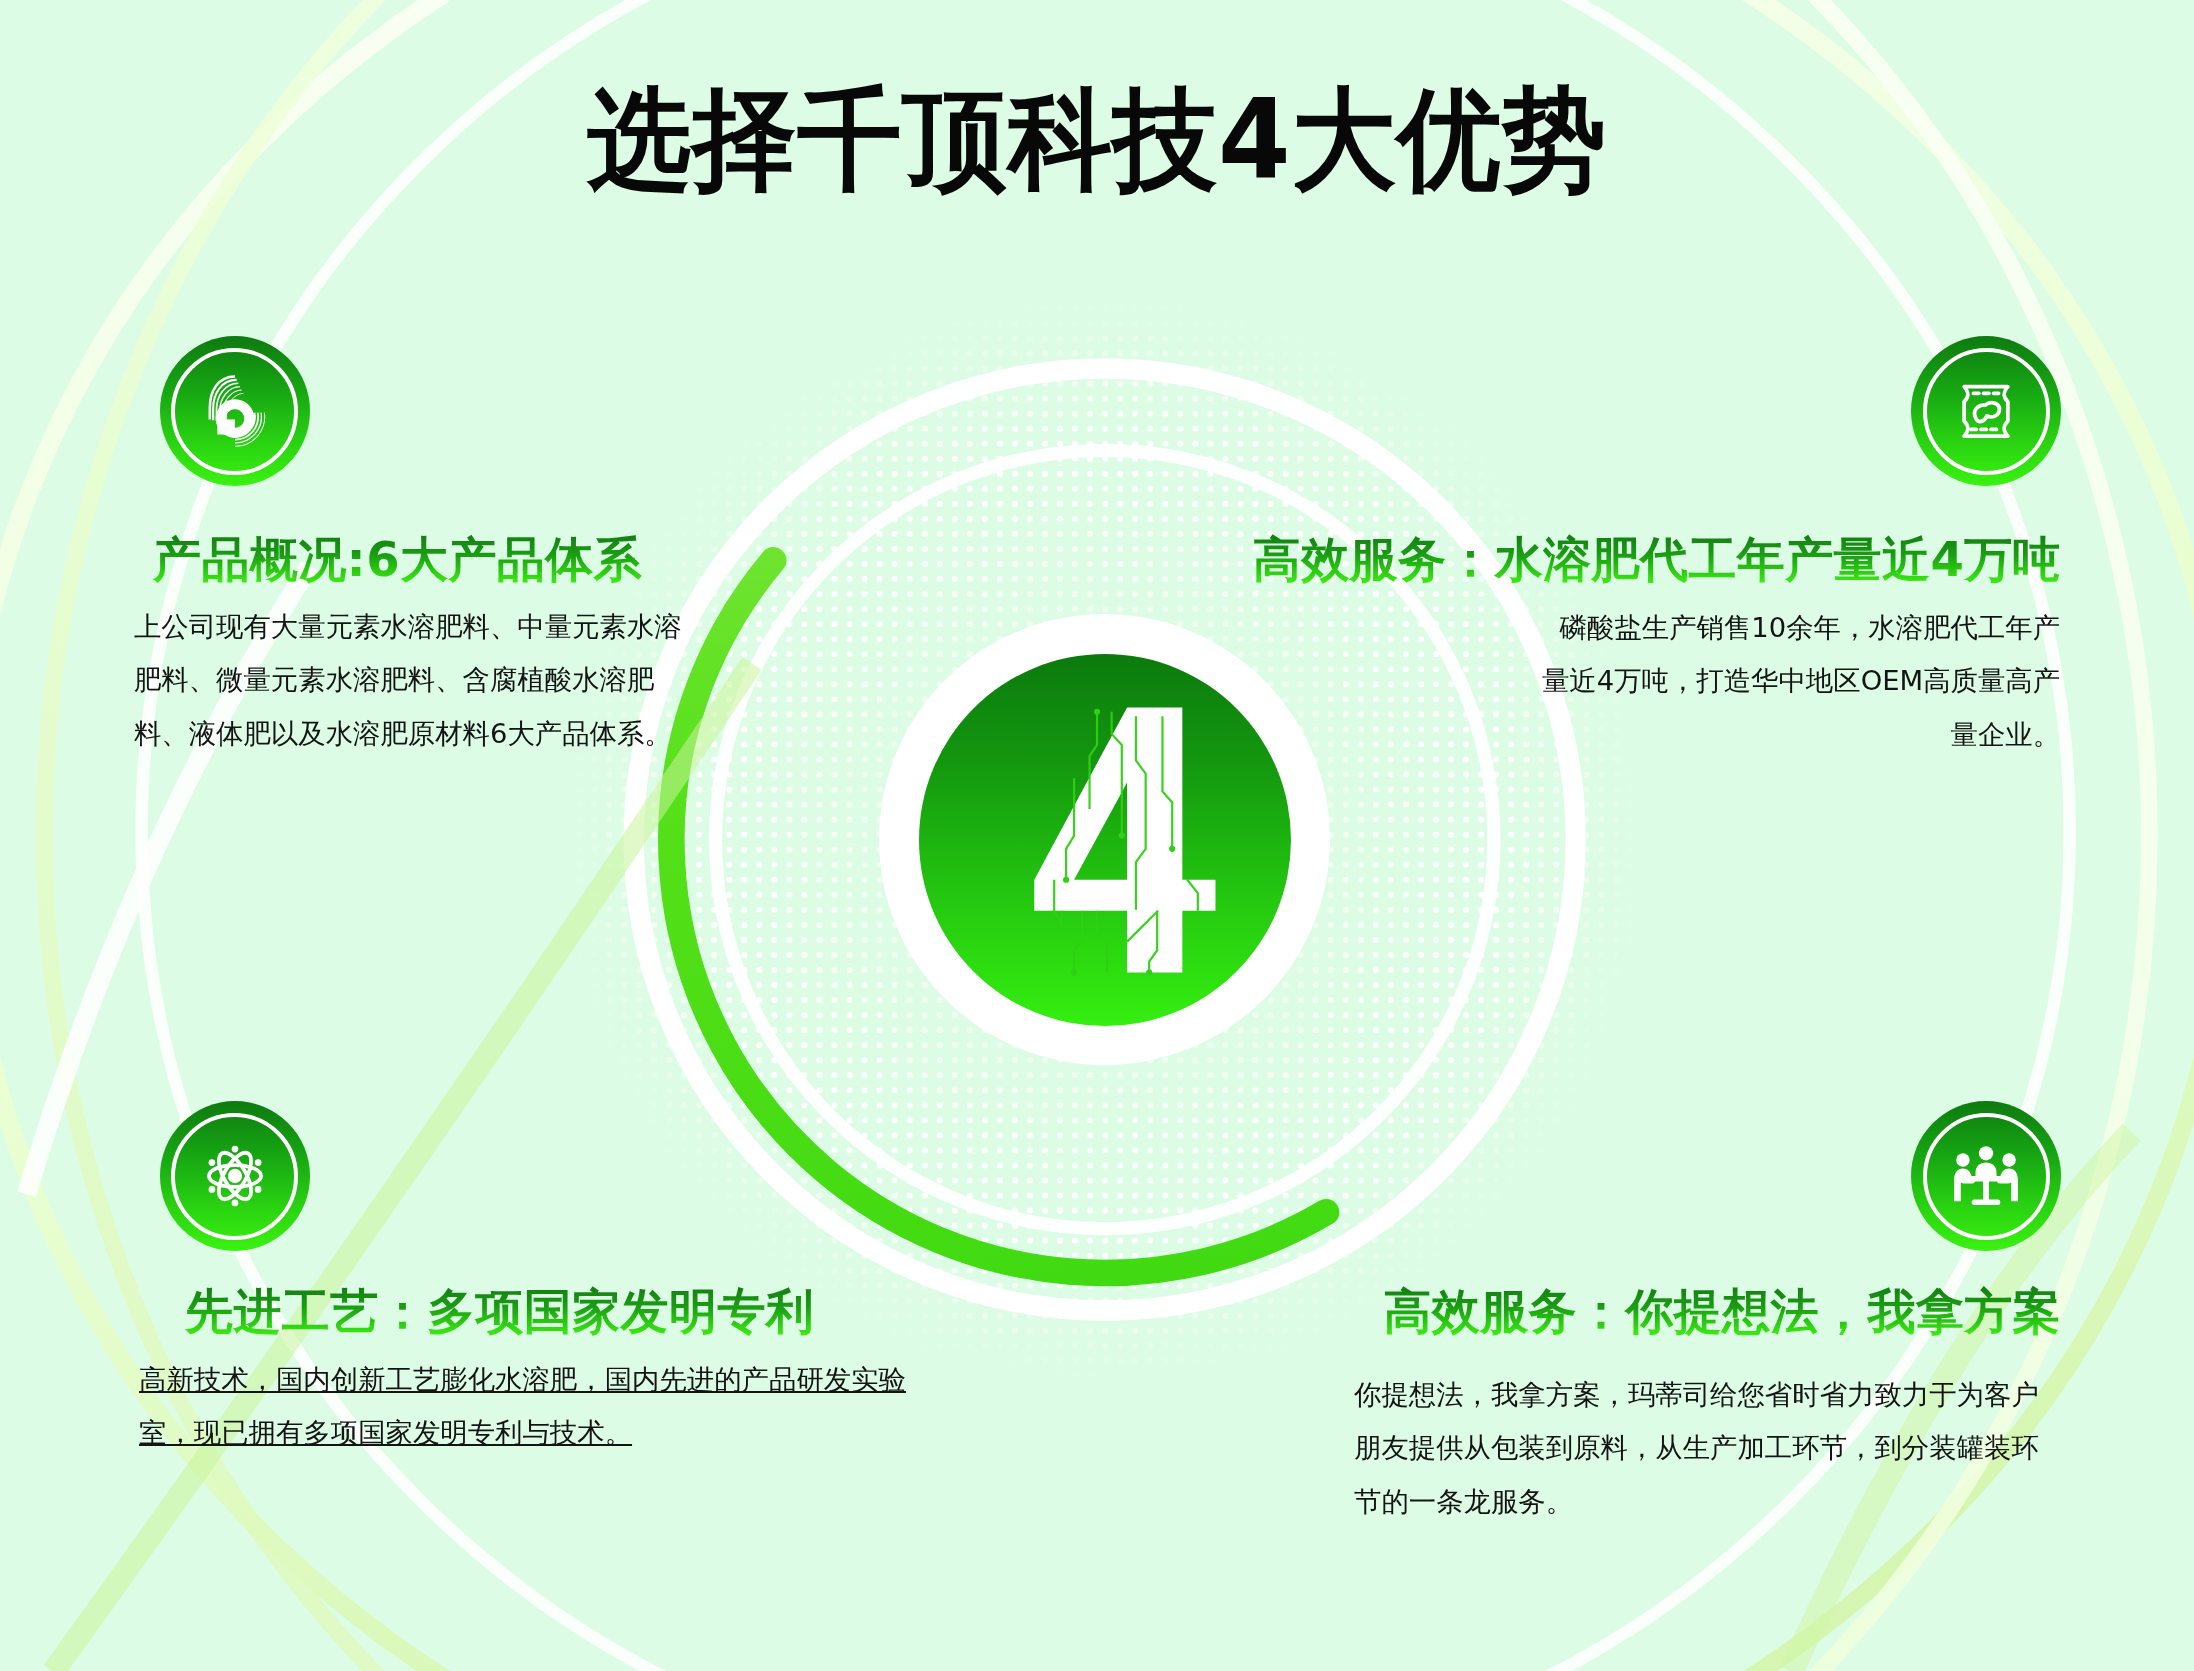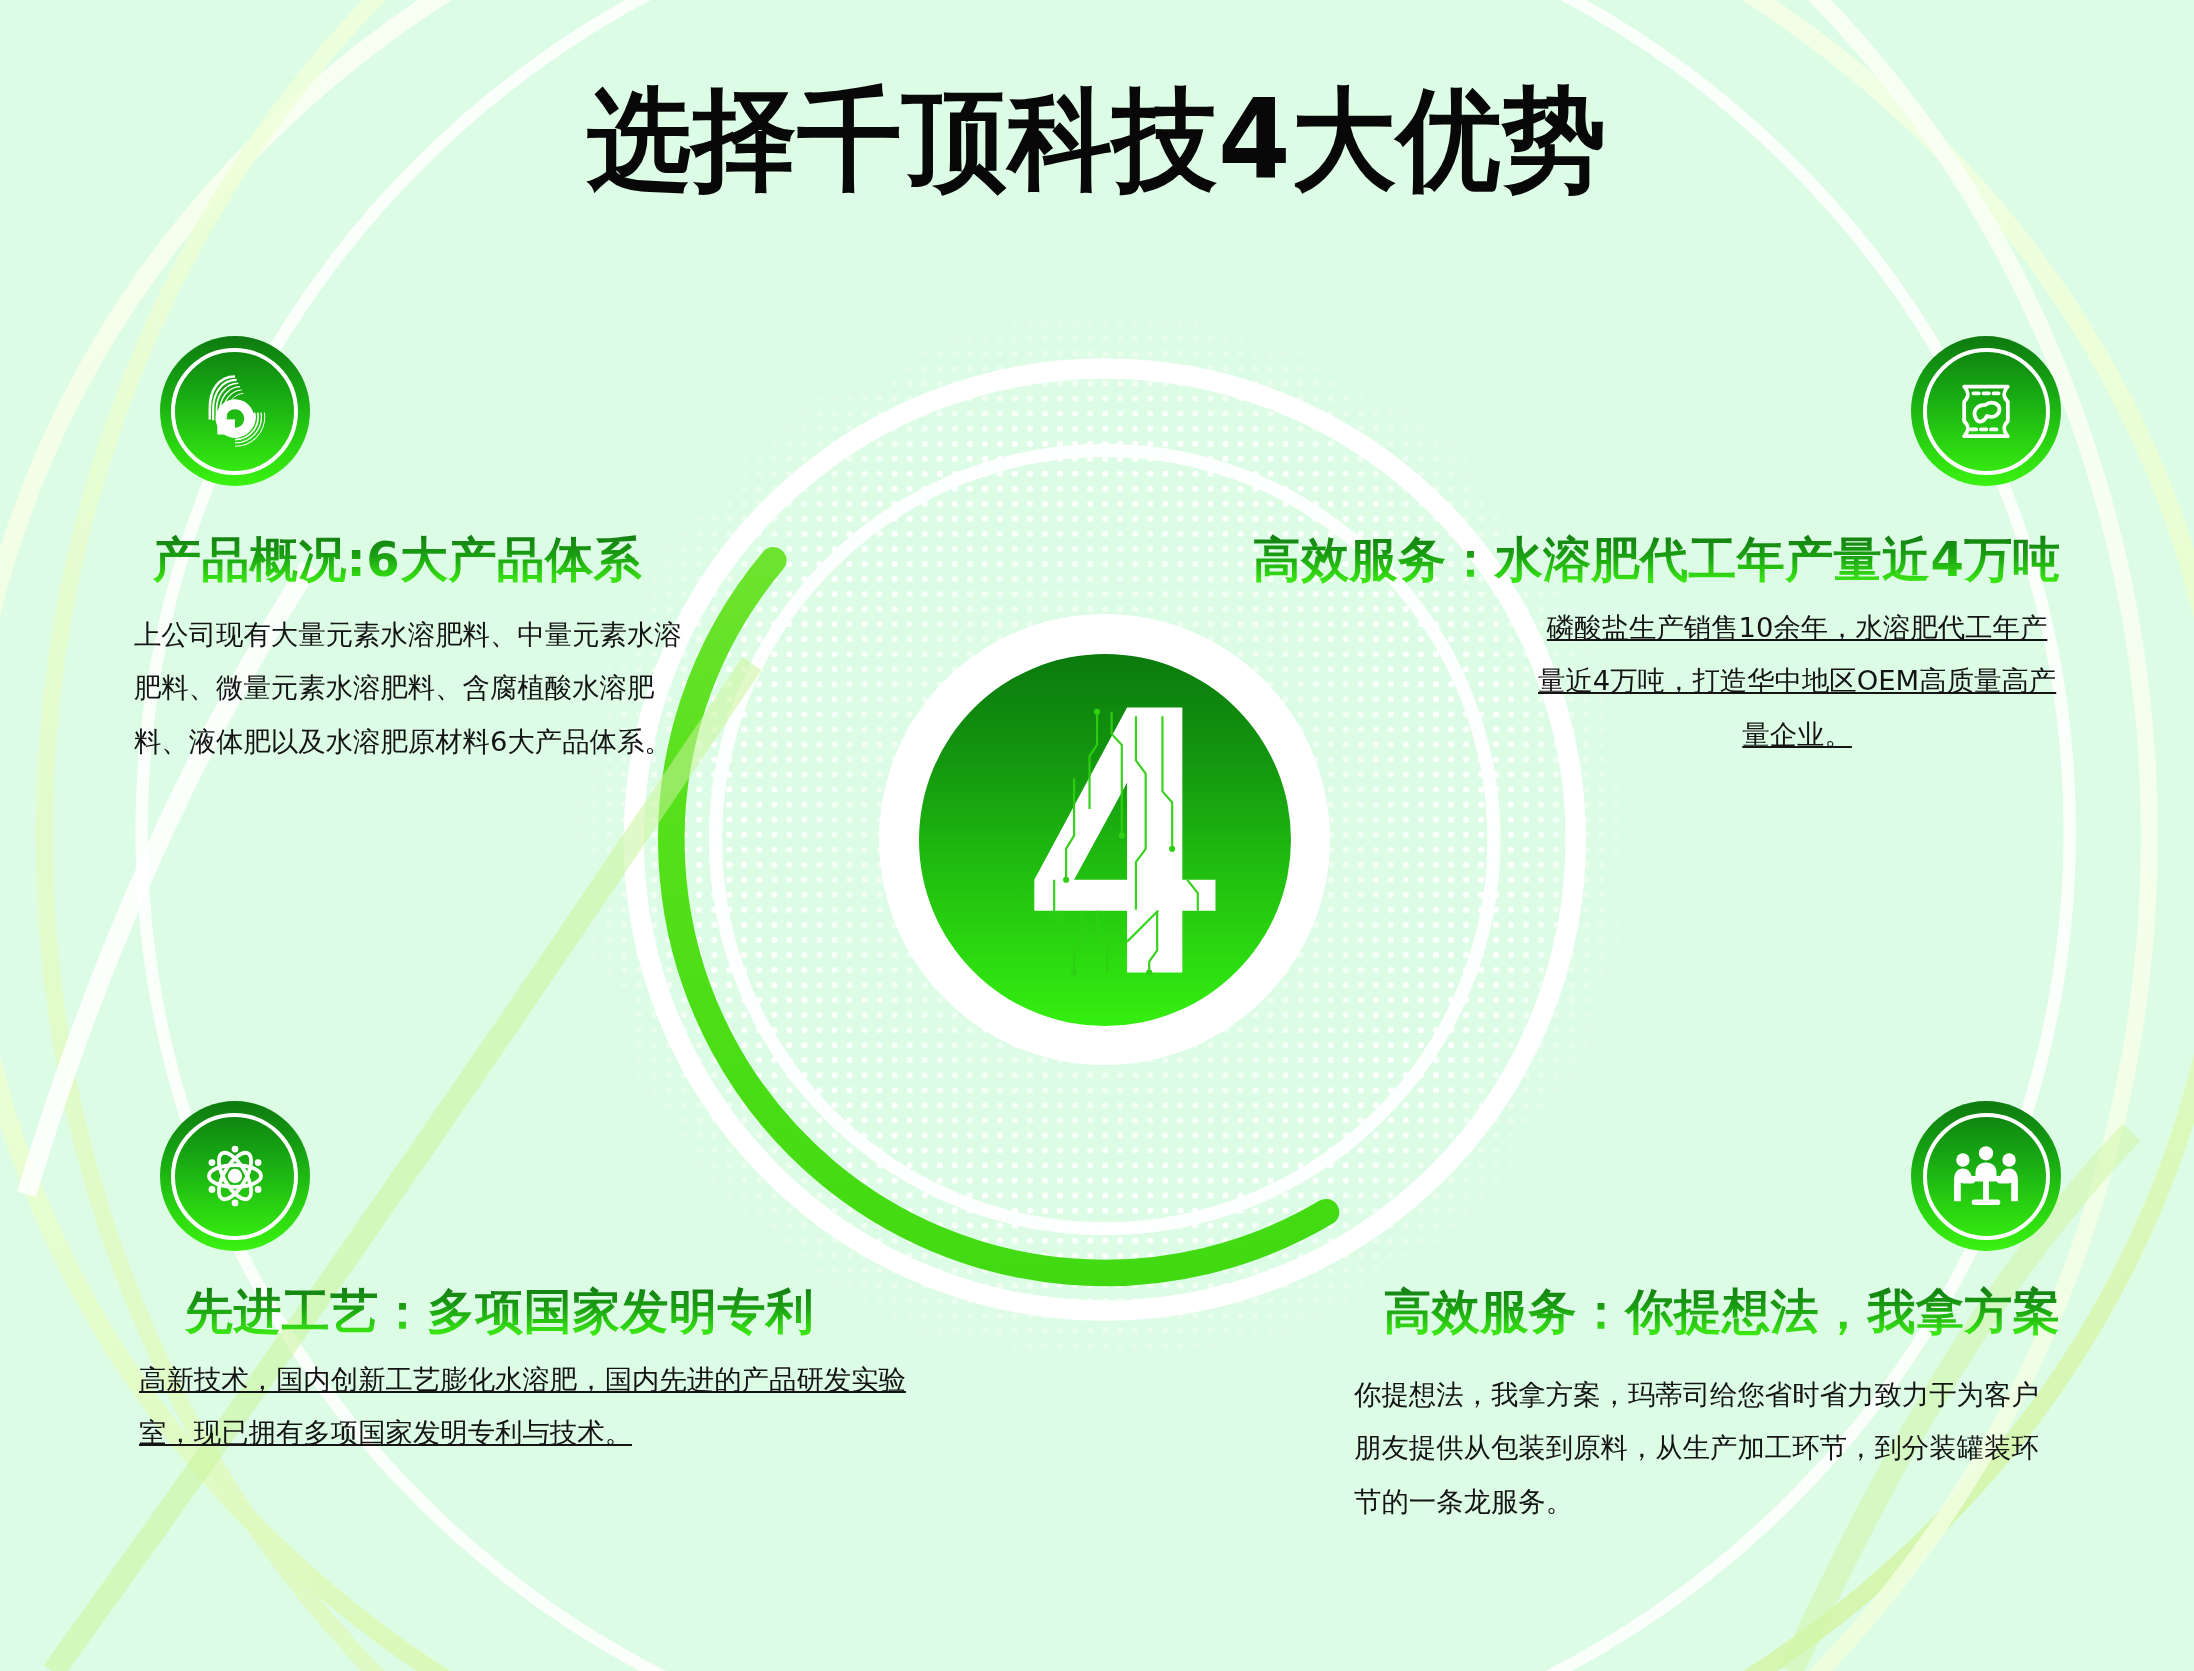--- a/index.html
+++ b/index.html
@@ -53,26 +53,26 @@
   }
   .body-txt{
     font-size:27.4px;line-height:1.95;color:#141414;
     font-family:"DejaVu Sans","Liberation Sans",sans-serif;
   }
 
   
   #q-tl{left:133px;top:336px;width:584px;}
   #q-tl .icon-wrap{left:26.5px;top:0;}
   #q-tl .head{position:absolute;left:0;top:197px;margin-left:20px;}
-  #q-tl .body-txt{position:absolute;left:0.9px;top:272px;width:562px;}
+  #q-tl .body-txt{position:absolute;left:0.9px;top:264px;width:562px;}
 
   #q-tr{left:1185px;top:336px;width:876px;}
   #q-tr .icon-wrap{right:0;top:0;}
   #q-tr .head{position:absolute;right:0;top:197px;text-align:right;}
-  #q-tr .body-txt{position:absolute;right:0.9px;top:265px;width:526px;text-align:center;text-decoration:underline;}
+  #q-tr .body-txt{position:absolute;right:0.9px;top:265px;width:526px;text-align:right;}
 
   #q-bl{left:133px;top:1101px;width:787px;}
   #q-bl .icon-wrap{left:26.5px;top:0;}
   #q-bl .head{position:absolute;left:16px;top:184px;margin-left:36px;}
   #q-bl .body-txt{position:absolute;left:6px;top:252px;width:770px;text-decoration:underline;}
 
   #q-br{left:1274px;top:1101px;width:787px;}
   #q-br .icon-wrap{right:0;top:0;}
   #q-br .head{position:absolute;right:0;top:184px;text-align:center;}
   #q-br .body-txt{position:absolute;left:80px;top:267px;width:708px;}

